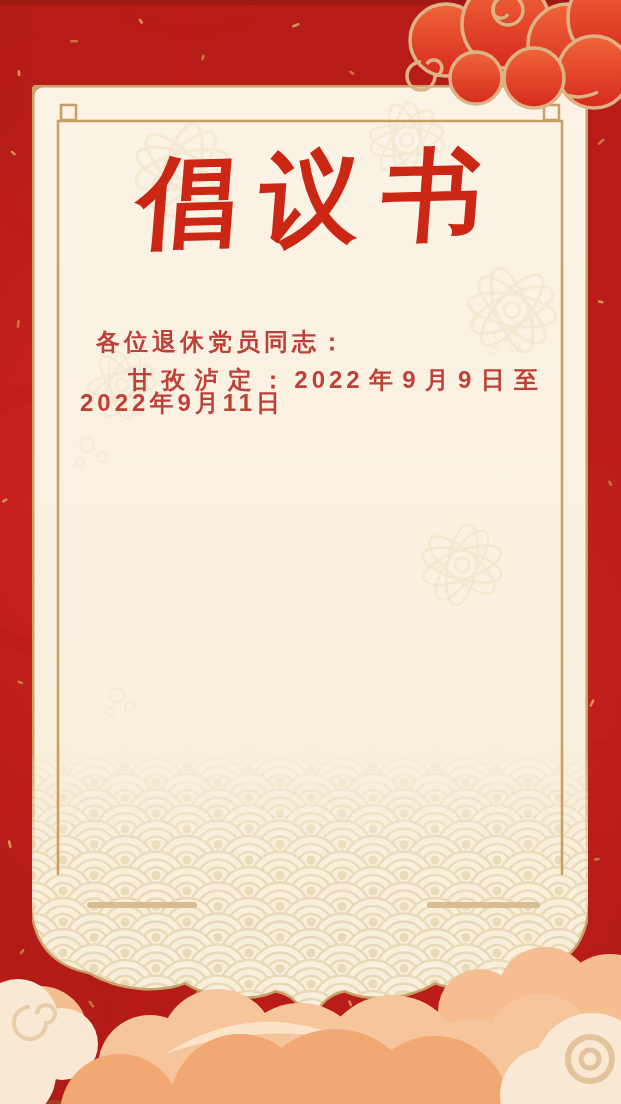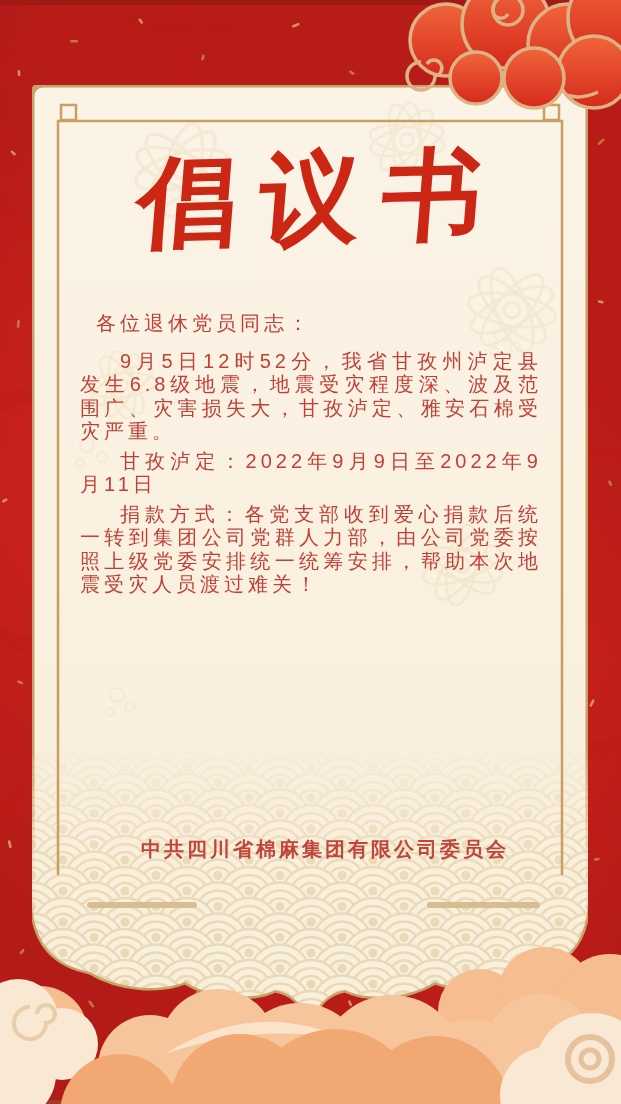--- a/index.html
+++ b/index.html
@@ -19,23 +19,23 @@
   .clouds-bottom{position:absolute;left:0;bottom:0;}
   .poster-title{
     position:absolute;left:32px;top:138px;width:556px;
     text-align:center;
     font-family:"DejaVu Serif","Liberation Serif",serif;
     font-weight:bold;font-size:100px;line-height:120px;
     color:#cc2715;letter-spacing:22px;text-indent:22px;
     transform:skewX(-6deg) rotate(-1.5deg);
   }
   .letter-body{
-    position:absolute;left:80px;top:312px;width:462px;
-    color:#bf4038;font-size:20px;line-height:23.5px;
-    font-weight:400;letter-spacing:4px;
+    position:absolute;left:80px;top:330px;width:462px;
+    color:#bf4038;font-size:24px;line-height:23.5px;
+    font-weight:700;letter-spacing:4px;
   }
   .letter-body p{margin:0 0 6px 0;text-align:justify;text-justify:inter-character;}
   .letter-body p.salutation{margin:0 0 14px 16px;text-align:left;}
   .letter-body p.para{text-indent:2em;}
   .signature-block{
     position:absolute;left:80px;top:836px;width:462px;
     text-align:center;color:#c2443b;font-size:20px;line-height:27px;
     font-weight:600;letter-spacing:3px;transform:translateX(14px);
   }
 </style>
@@ -939,27 +939,24 @@
     <g fill="#d8bd92">
       <rect x="55" y="817" width="110" height="6" rx="3"></rect>
       <rect x="395" y="817" width="113" height="6" rx="3"></rect>
     </g>
   </svg>
 
   <div class="poster-title">倡议书</div>
 
   <div class="letter-body">
     <p class="salutation">各位退休党员同志：</p>
-    <p class="para">9月5日12时52分，我省甘孜州泸定县发生6.8级地震，地震受灾程度深、波及范围广、灾害损失大，甘孜泸定、雅安石棉受灾严重。</p>
     <p class="para">甘孜泸定：2022年9月9日至2022年9月11日</p>
-    <p class="para">捐款方式：各党支部收到爱心捐款后统一转到集团公司党群人力部，由公司党委按照上级党委安排统一统筹安排，帮助本次地震受灾人员渡过难关！</p>
   </div>
 
   <div class="signature-block">
-    <div>中共四川省棉麻集团有限公司委员会</div>
   </div>
 
   <svg class="cloud-tr" width="245" height="115" viewBox="0 0 245 115">
     <defs>
       <linearGradient id="cloudGrad" x1="0" y1="0" x2="0" y2="1">
         <stop offset="0" stop-color="#f0653a"></stop>
         <stop offset="1" stop-color="#d62a1c"></stop>
       </linearGradient>
     </defs>
     <g fill="url(#cloudGrad)" stroke="#ddb284" stroke-width="3.5">

